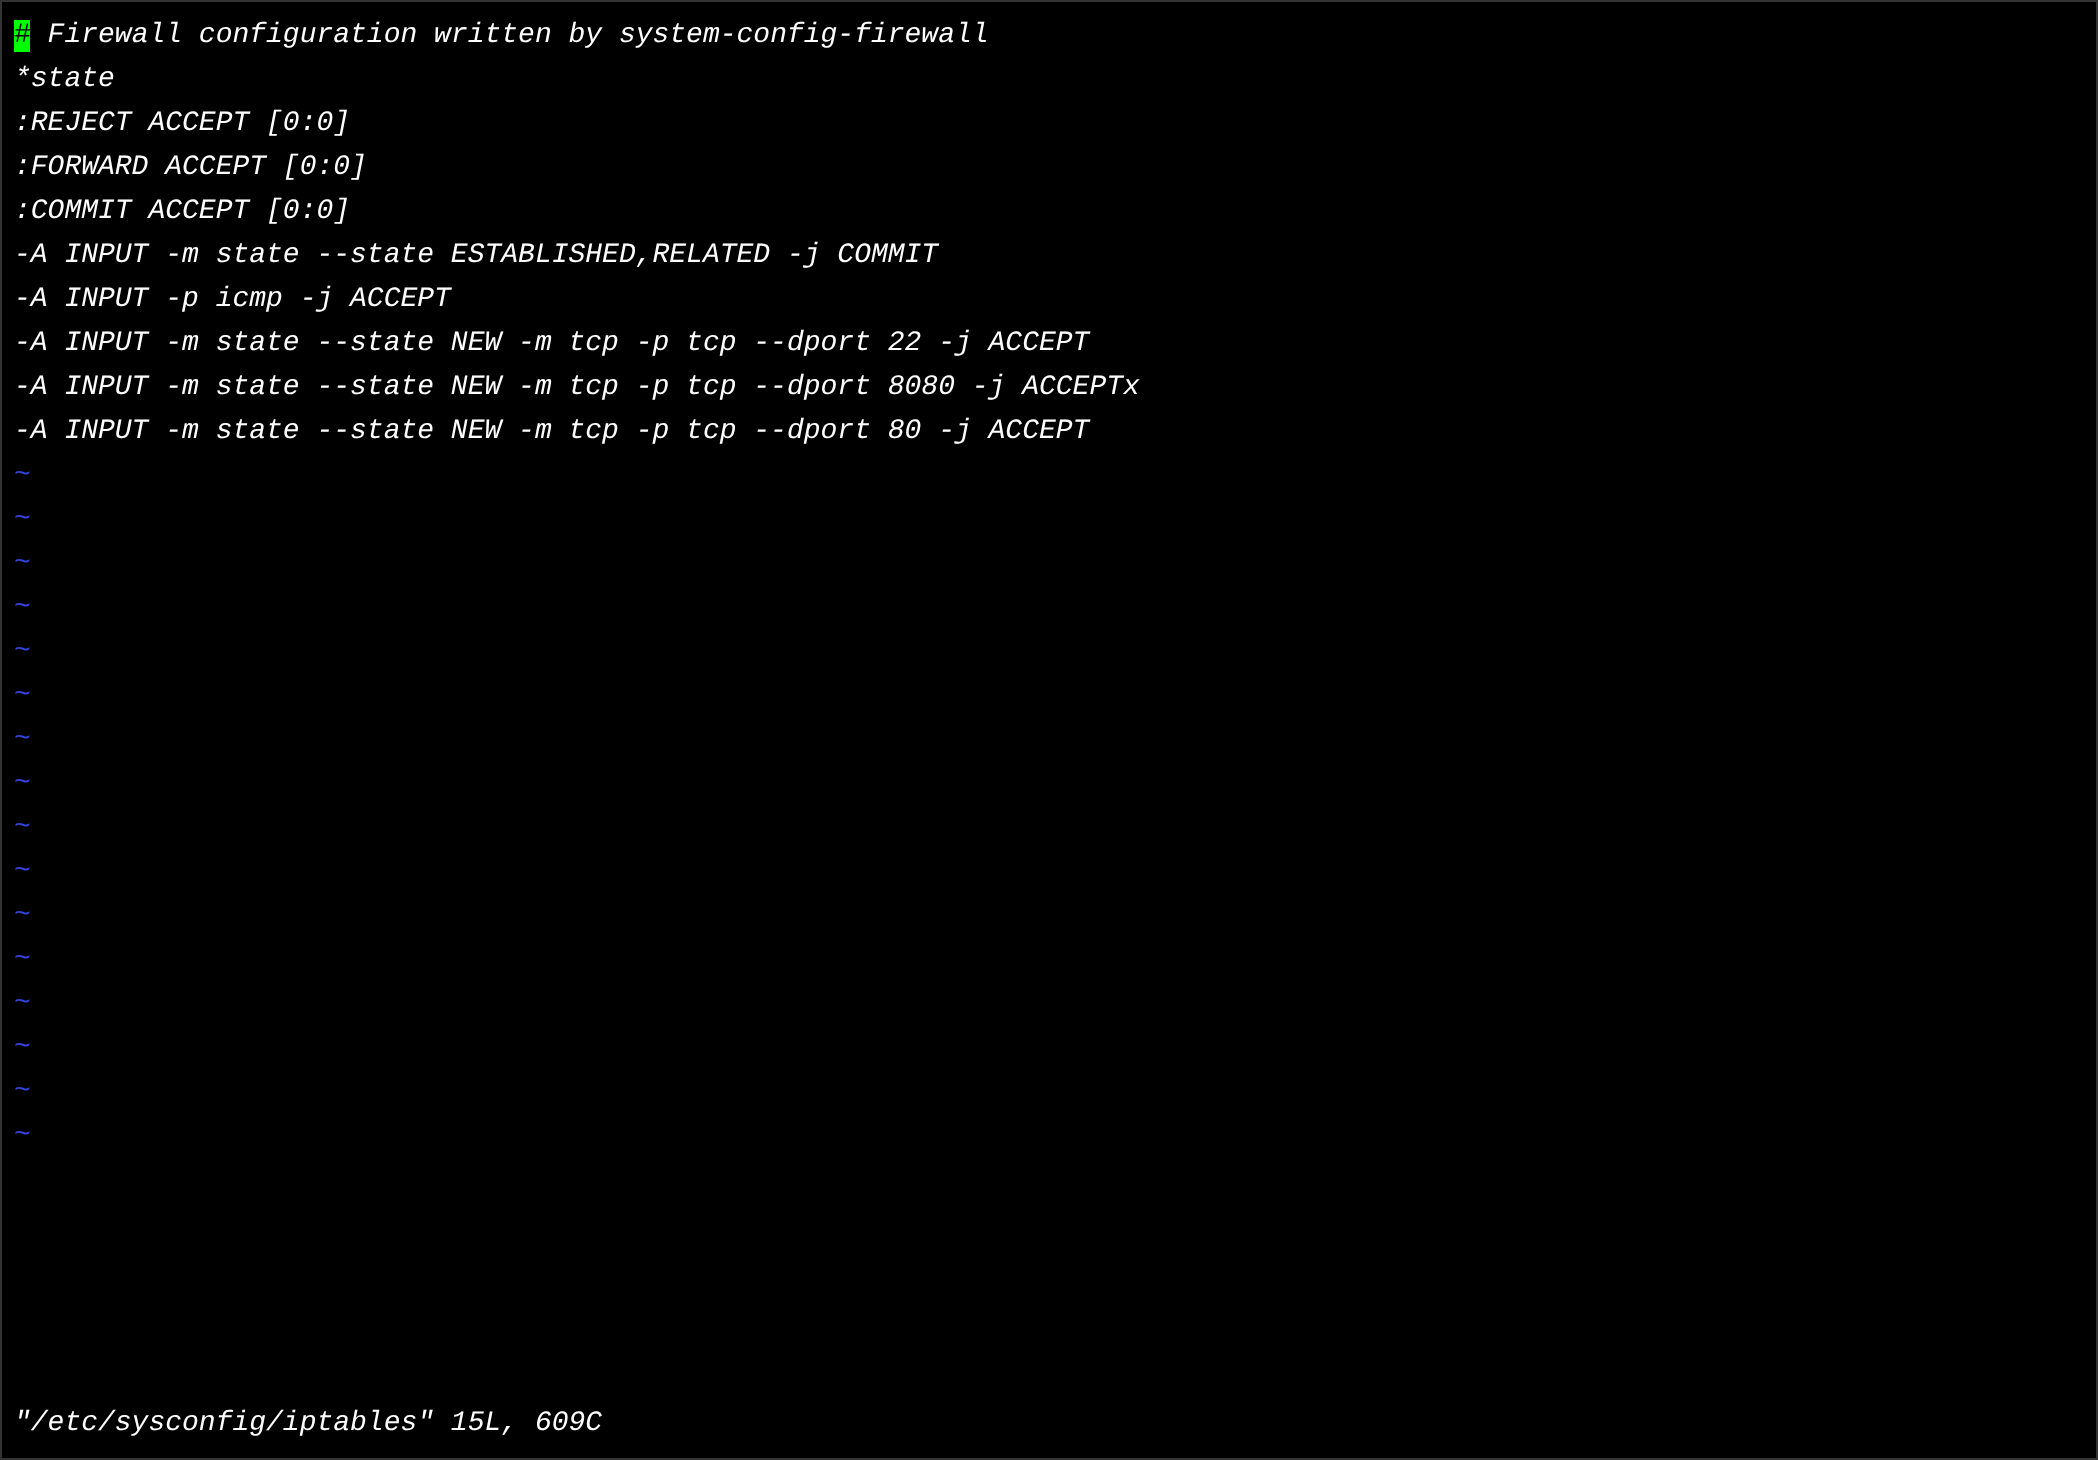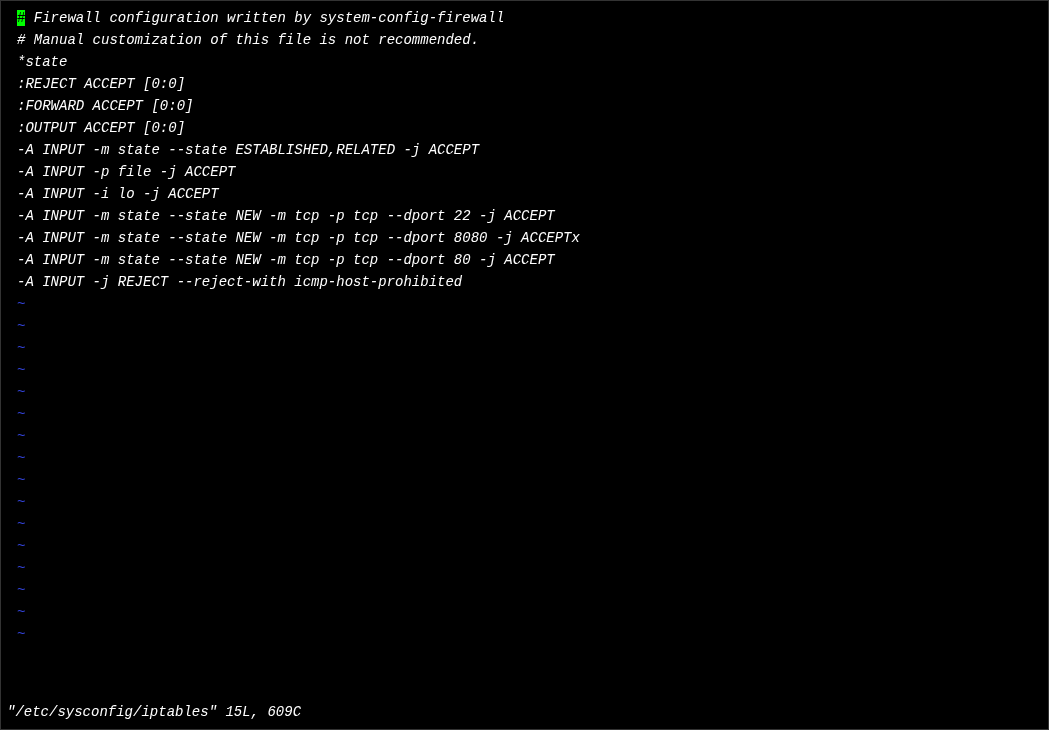--- a/index.html
+++ b/index.html
@@ -14,21 +14,21 @@
       font-style: italic;
       font-size: 14px;
       line-height: 22px;
       width: 1049px;
       height: 730px;
       overflow: hidden;
       border: 1px solid #333;
       position: relative;
     }
     .terminal {
-      padding: 6px 16px;
+      padding: 6px 6px;
       height: 100%;
       position: relative;
     }
     .content-area {
       height: calc(100% - 22px);
     }
     .line {
       white-space: pre;
       height: 22px;
     }
@@ -50,32 +50,29 @@
       color: #ffffff;
       font-style: italic;
     }
   </style>
 </head>
 <body>
 
 <div class="terminal">
   <div class="content-area">
     <div class="line"><span class="cursor">#</span><span> Firewall configuration written by system-config-firewall</span></div>
-    <div class="line"># Manual customization of this file is not recommended.</div>
     <div class="line">*state</div>
     <div class="line">:REJECT ACCEPT [0:0]</div>
     <div class="line">:FORWARD ACCEPT [0:0]</div>
-    <div class="line">:OUTPUT ACCEPT [0:0]</div>
-    <div class="line">-A INPUT -m state --state ESTABLISHED,RELATED -j ACCEPT</div>
-    <div class="line">-A INPUT -p file -j ACCEPT</div>
-    <div class="line">-A INPUT -i lo -j ACCEPT</div>
+    <div class="line">:COMMIT ACCEPT [0:0]</div>
+    <div class="line">-A INPUT -m state --state ESTABLISHED,RELATED -j COMMIT</div>
+    <div class="line">-A INPUT -p icmp -j ACCEPT</div>
     <div class="line">-A INPUT -m state --state NEW -m tcp -p tcp --dport 22 -j ACCEPT</div>
     <div class="line">-A INPUT -m state --state NEW -m tcp -p tcp --dport 8080 -j ACCEPTx</div>
     <div class="line">-A INPUT -m state --state NEW -m tcp -p tcp --dport 80 -j ACCEPT</div>
-    <div class="line">-A INPUT -j REJECT --reject-with icmp-host-prohibited</div>
     <div id="tilde-container">
         <div class="line tilde">~</div>
         <div class="line tilde">~</div>
         <div class="line tilde">~</div>
         <div class="line tilde">~</div>
         <div class="line tilde">~</div>
         <div class="line tilde">~</div>
         <div class="line tilde">~</div>
         <div class="line tilde">~</div>
         <div class="line tilde">~</div>

